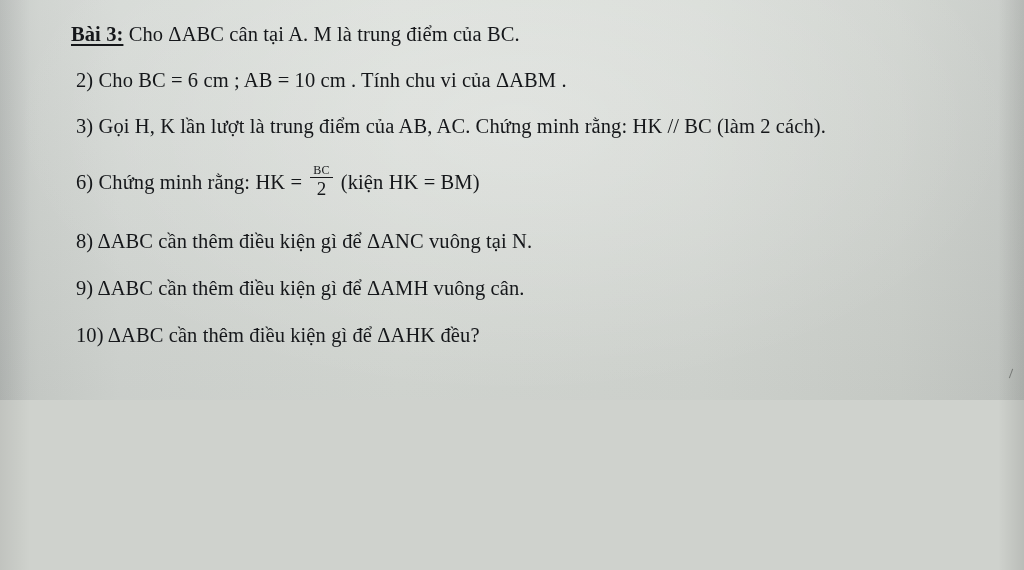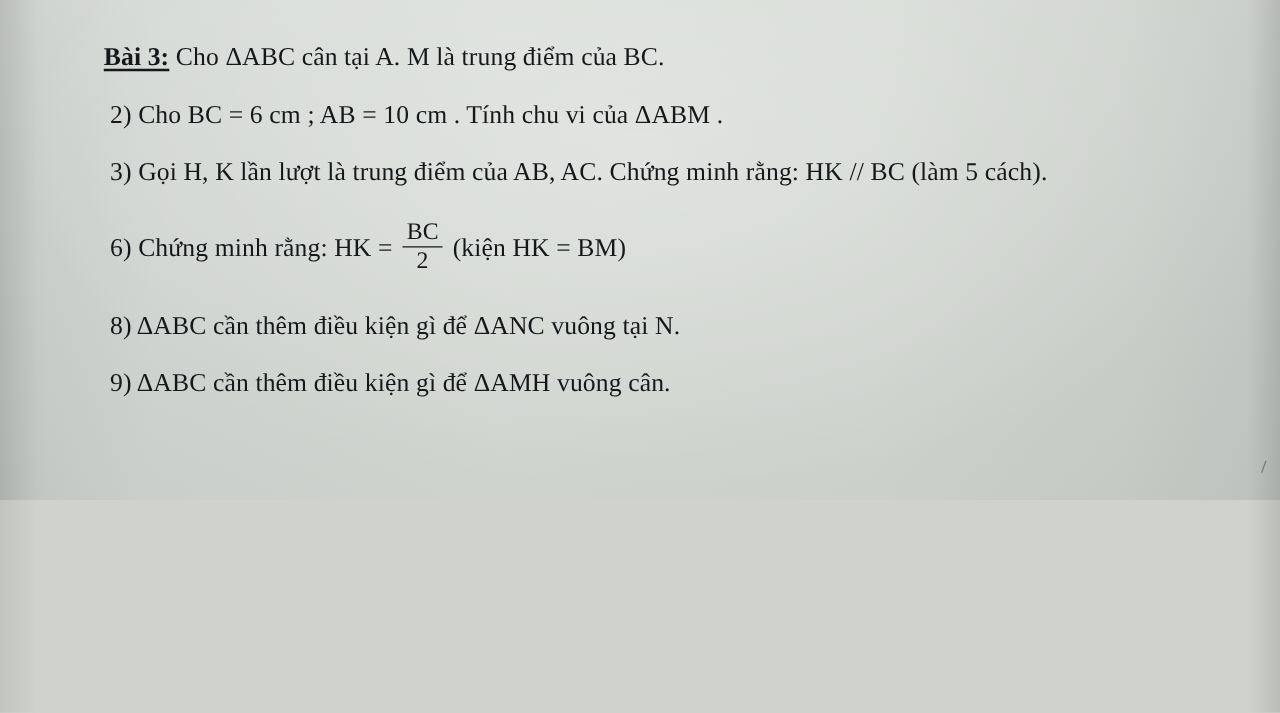--- a/index.html
+++ b/index.html
@@ -22,21 +22,21 @@
     background:
       linear-gradient(90deg,
         #c2c6c3 0px,
         #ccd0cc 40px,
         #d3d7d3 120px,
         #d7dbd6 400px,
         #d4d8d3 700px,
         #cdd1cc 900px,
         #c4c8c4 1024px);
     box-sizing: border-box;
-    padding: 16px;
+    padding: 4px;
   }
   .page::after {
     content: "";
     position: absolute;
     inset: 0;
     background:
       radial-gradient(ellipse at 50% 30%, rgba(255,255,255,0.25), rgba(255,255,255,0) 70%),
       linear-gradient(180deg, rgba(255,255,255,0.10), rgba(0,0,0,0.04));
     pointer-events: none;
   }
@@ -111,21 +111,21 @@
   .frac {
     display: inline-block;
     vertical-align: middle;
     text-align: center;
     margin: 0 3px;
     position: relative;
     top: -2px;
   }
   .frac .top {
     display: block;
-    font-size: 19px;
+    font-size: 12px;
     line-height: 1.05;
     padding: 0 3px;
   }
   .frac .bar {
     display: block;
     border-bottom: 1.6px solid #15171a;
     margin: 1px 0;
   }
   .frac .bot {
     display: block;
@@ -183,21 +183,21 @@
     </div>
 
 
     <div class="line item">
       <span class="num">2)</span>
       <span>Cho BC = 6 cm ;  AB = 10 cm . Tính chu vi của ΔABM .</span>
     </div>
 
     <div class="line item">
       <span class="num">3)</span>
-      <span>Gọi H, K lần lượt là trung điểm của AB, AC. Chứng minh rằng: HK // BC (làm 5 cách).</span>
+      <span>Gọi H, K lần lượt là trung điểm của AB, AC. Chứng minh rằng: HK // BC (làm 2 cách).</span>
     </div>
 
 
 
     <div class="line item frac-line">
       <span class="num">6)</span>
       <span>Chứng minh rằng: HK =</span>
       <span class="frac">
         <span class="top">BC</span>
         <span class="bar"></span>
@@ -210,15 +210,19 @@
     <div class="line item">
       <span class="num">8)</span>
       <span>ΔABC cần thêm điều kiện gì để ΔANC vuông tại N.</span>
     </div>
 
     <div class="line item">
       <span class="num">9)</span>
       <span>ΔABC cần thêm điều kiện gì để ΔAMH  vuông cân.</span>
     </div>
 
+    <div class="line item">
+      <span class="num">10)</span>
+      <span>ΔABC cần thêm điều kiện gì để ΔAHK  đều?</span>
+    </div>
 
   </div>
 </div>
 
 </body></html>

